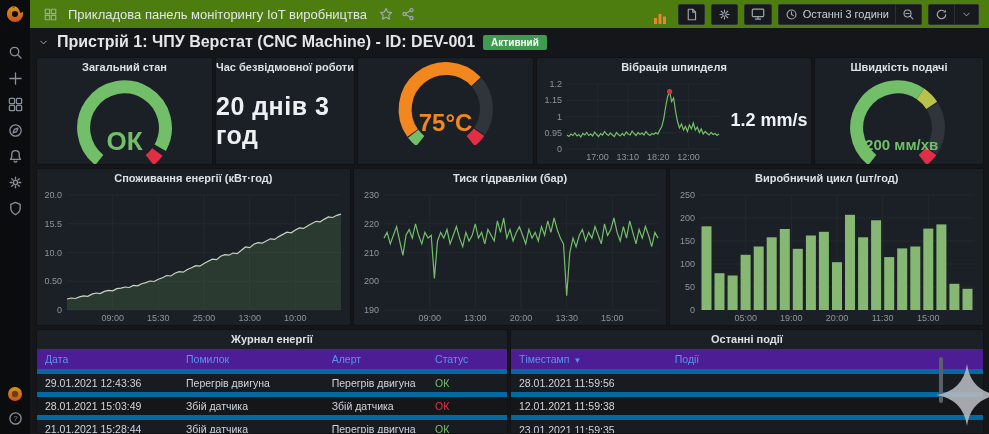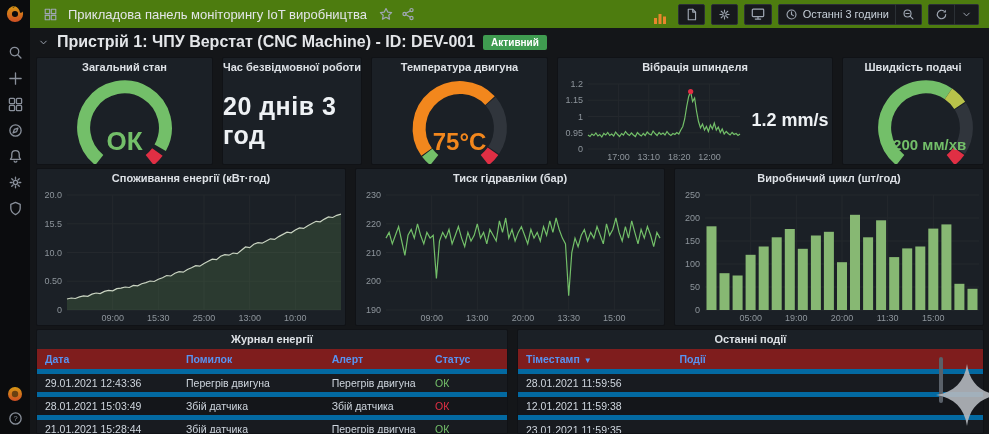--- a/index.html
+++ b/index.html
@@ -26,21 +26,21 @@
   .btn-group { display:flex; }
   .btn-group .btn:not(:first-child){ border-left:none; border-top-left-radius:0; border-bottom-left-radius:0; }
   .btn-group .btn:not(:last-child){ border-top-right-radius:0; border-bottom-right-radius:0; }
 
   
   .subheader { position:absolute; left:38px; top:33px; height:18px; display:flex; align-items:center; gap:8px; cursor:pointer; }
   .sub-title { font-size:16px; font-weight:700; color:#e3e5e8; white-space:nowrap; }
   .badge { background:#3f9b50; color:#fff; font-size:10px; font-weight:700; padding:2px 8px; border-radius:2px; }
 
   
-  .row { position:absolute; left:36px; right:5px; display:flex; gap:9px; }
+  .row { position:absolute; left:36px; right:5px; display:flex; gap:2px; }
   .row1 { top:57px; height:108px; }
   .row2 { top:168px; height:158px; }
   .row3 { top:329px; height:105px; }
   .panel { background:#1b2026; border:1px solid #101216; border-radius:2px; display:flex; flex-direction:column; overflow:hidden; }
   .panel-title { flex:0 0 18px; line-height:19px; text-align:center; font-size:11px; font-weight:700; color:#dde1e6;
                  white-space:nowrap; cursor:pointer; }
   .panel-body { flex:1; position:relative; overflow:hidden; }
   .p-status { flex:0 0 177px; } .p-uptime { flex:0 0 140px; } .p-temp { flex:0 0 177px; }
   .p-vib { flex:0 0 276px; } .p-speed { flex:1; }
   .row2 .panel { flex:1; }
@@ -49,21 +49,21 @@
   .stat-big { position:absolute; inset:0; display:flex; align-items:center; justify-content:center;
               font-size:25px; font-weight:700; color:#eef1f4; letter-spacing:.5px; }
   .vib-wrap { position:absolute; inset:0; display:flex; }
   .vib-chart { flex:1; position:relative; }
   .vib-stat { flex:0 0 84px; display:flex; align-items:center; justify-content:center;
               font-size:18px; font-weight:700; color:#eef1f4; }
 
   
   .tbl { position:absolute; inset:0; }
   table { width:100%; border-collapse:collapse; table-layout:fixed; }
-  th { background:#7f1d1d; color:#5794f2; font-size:10.5px; font-weight:700; text-align:left;
+  th { background:#4c1d95; color:#5794f2; font-size:10.5px; font-weight:400; text-align:left;
        padding:4px 8px; height:19px; cursor:pointer; white-space:nowrap; }
   td { font-size:10.5px; color:#cfd6de; padding:3px 8px; height:19px; border-top:5px solid #0369a1; white-space:nowrap; }
   tbody tr:nth-child(odd) { background:#181b20; }
   tbody tr:nth-child(even){ background:#14161a; }
   .events-tbl td { height:22px; }
   .sort-caret { color:#5794f2; font-size:8px; margin-left:4px; }
 
   
   .sparkle { position:absolute; left:936px; top:364px; width:62px; height:62px; pointer-events:none; }
   .sparkle svg { width:100%; height:100%; fill:#b4b8be; opacity:.9; }
@@ -250,21 +250,20 @@
           <text x="87.5" y="73.26774028502113" fill="#73bf69" font-size="26" font-weight="bold" text-anchor="middle">ОК</text>
         </svg></div>
   </div>
   <div class="panel p-uptime">
     <div class="panel-title">Час безвідмовної роботи</div>
     <div class="panel-body">
       <div class="stat-big">20 днів 3 год</div>
     </div>
   </div>
   <div class="panel p-temp">
-    <div class="panel-title">Температура двигуна</div>
     <div class="panel-body"><svg width="175" height="87">
           <path d="M62.3 83.0 A40.9 40.9 0 0 1 55.2 75.8" fill="none" stroke="#73bf69" stroke-width="13"></path>
           <path d="M54.6 75.0 A40.9 40.9 0 0 1 118.0 23.6" fill="none" stroke="#f2871d" stroke-width="13"></path>
           <path d="M118.7 24.3 A40.9 40.9 0 0 1 121.6 73.4" fill="none" stroke="#30353c" stroke-width="13"></path>
           <path d="M121.0 74.2 A40.9 40.9 0 0 1 112.7 83.0" fill="none" stroke="#e02f44" stroke-width="13"></path>
           <text x="87.5" y="73.26774028502113" fill="#f2871d" font-size="24" font-weight="bold" text-anchor="middle">75°C</text>
         </svg></div>
   </div>
   <div class="panel p-vib">
     <div class="panel-title">Вібрація шпинделя</div>

